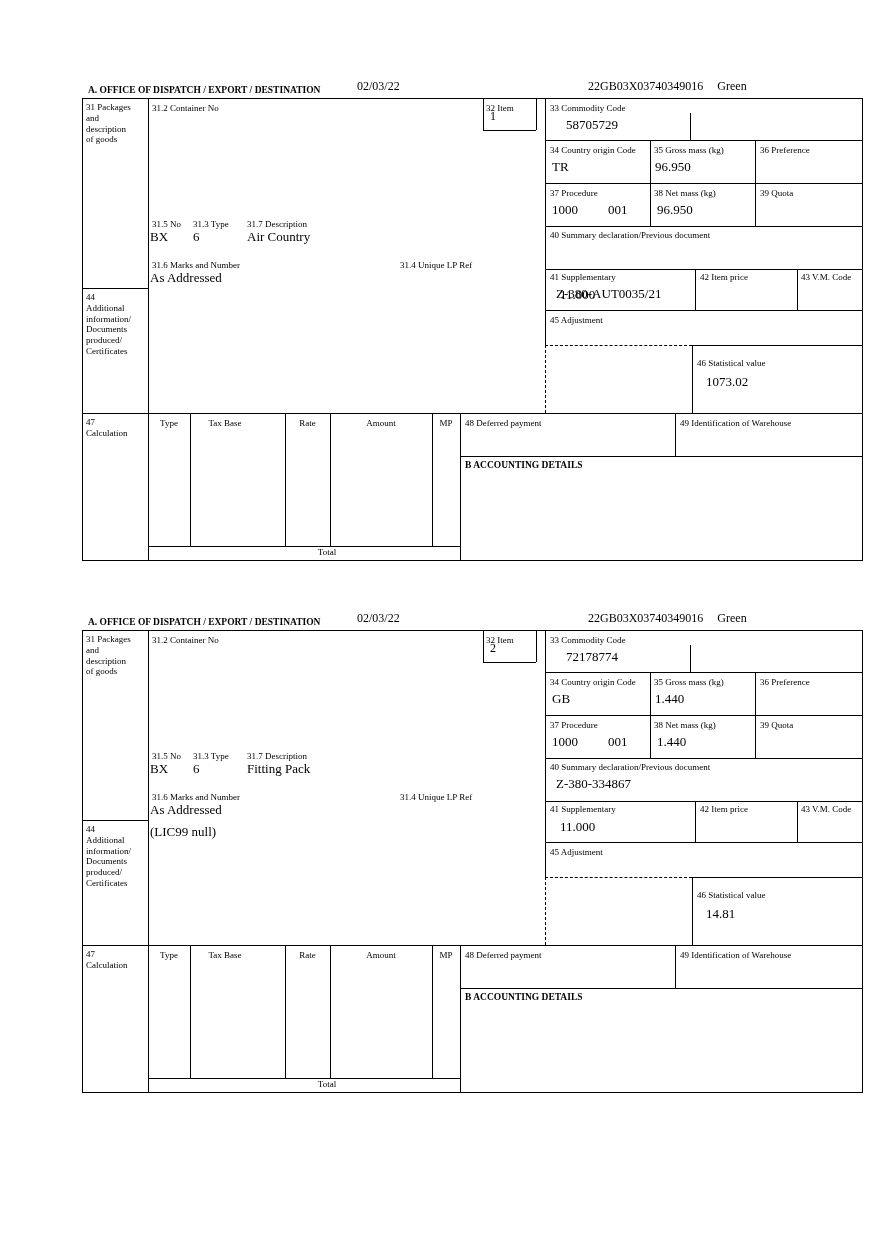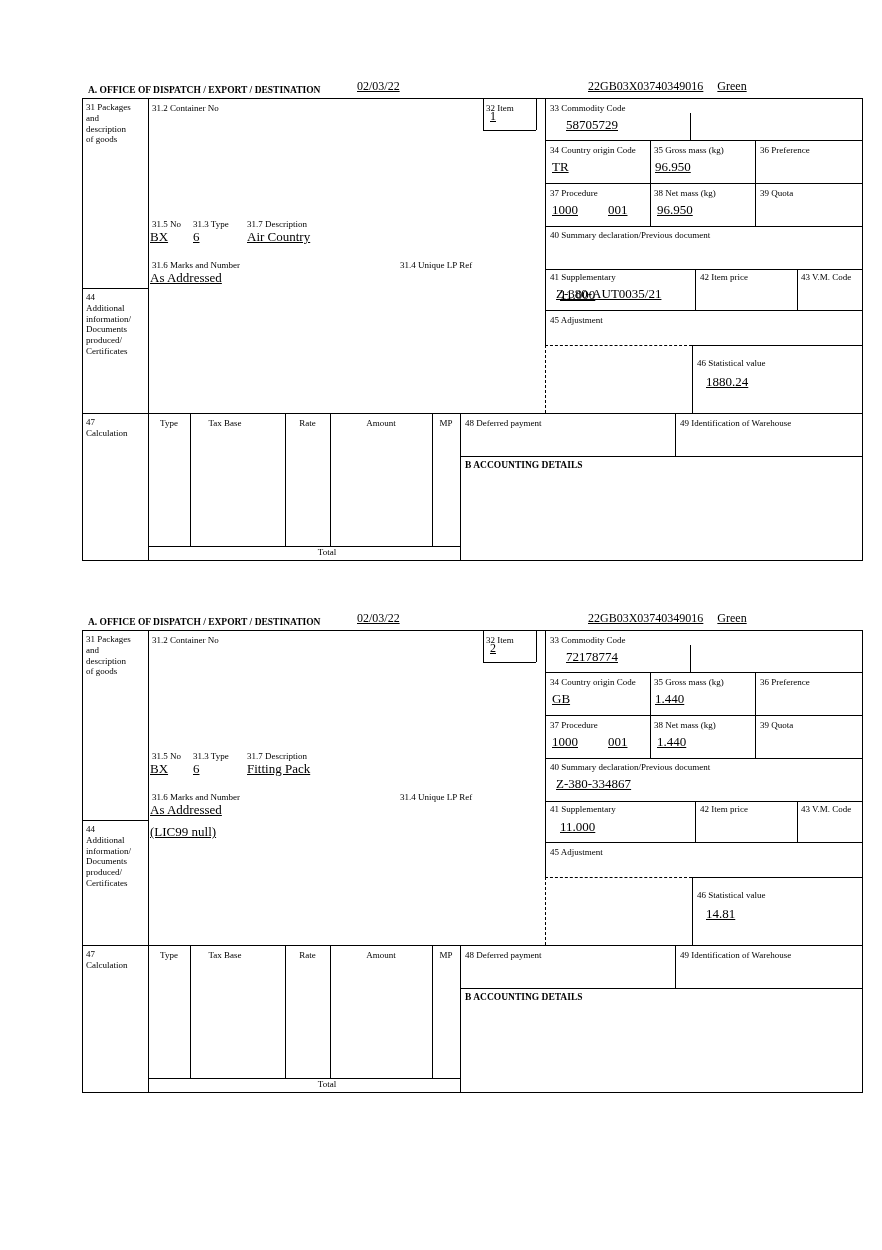--- a/index.html
+++ b/index.html
@@ -10,21 +10,21 @@
   #page{position:absolute;left:0;top:0;width:882px;height:1250px;overflow:hidden;}
   .form-block{position:absolute;left:82px;width:795px;height:482px;}
   #page .form-block:nth-child(1){top:80px;}
   #page .form-block:nth-child(2){top:612px;}
   .outer{position:absolute;left:0;top:18px;width:779px;height:461px;border:1px solid #000;}
   .hl{position:absolute;height:1px;background:#000;}
   .vl{position:absolute;width:1px;background:#000;}
   .hl.dash{background:none;height:0;border-top:1px dashed #000;}
   .vl.dash{background:none;width:0;border-left:1px dashed #000;}
   .lbl{position:absolute;font-size:9px;line-height:1.2;white-space:pre-line;}
-  .val{position:absolute;font-size:13px;line-height:1.1;white-space:pre;text-decoration:underline;}
+  .val{position:absolute;font-size:13px;line-height:1.1;white-space:pre;}
   .sz12{font-size:12px;}
   .b{font-weight:bold;}
   .ctr{text-align:center;}
   .gap{margin-left:14px;}
 </style>
 </head>
 <body>
 
 <div id="page">
   <section class="form-block">
@@ -115,21 +115,21 @@
     <span class="val" style="left:470px;top:123px;">1000</span>
     <span class="val" style="left:526px;top:123px;">001</span>
     <span class="val" style="left:575px;top:123px;">96.950</span>
     <span class="val" style="left:68px;top:150px;">BX</span>
     <span class="val" style="left:111px;top:150px;">6</span>
     <span class="val" style="left:165px;top:150px;">Air Country</span>
     <span class="val" style="left:474px;top:179px;margin-top:28px;">Z-380-AUT0035/21</span>
     <span class="val" style="left:68px;top:191px;">As Addressed</span>
     <span class="val" style="left:478px;top:208px;">11.000</span>
     <span class="val" style="left:68px;top:213px;"></span>
-    <span class="val" style="left:624px;top:295px;">1880.24</span>
+    <span class="val" style="left:624px;top:295px;">1073.02</span>
 
   </section>
 
   <section class="form-block">
 
     <span class="lbl b" style="left:6px;top:5px;white-space:nowrap;font-size:9.5px;">A.  OFFICE OF DISPATCH / EXPORT / DESTINATION</span>
     <span class="val sz12" style="left:275px;top:0;">02/03/22</span>
     <span class="val sz12" style="left:506px;top:0;"><span>22GB03X03740349016</span><span class="gap">Green</span></span>
 
     <div class="outer"></div>

